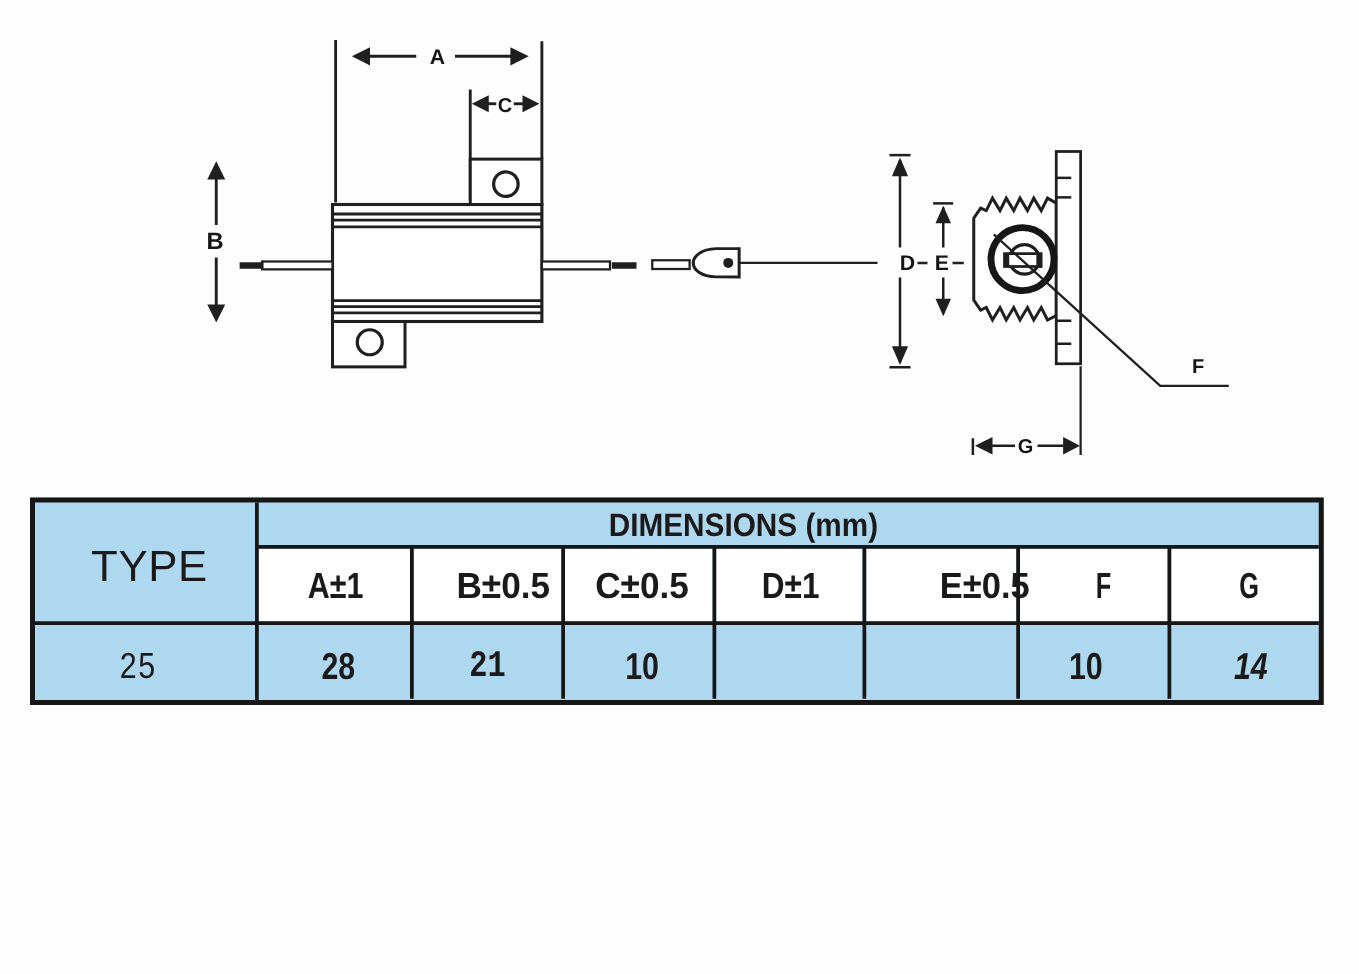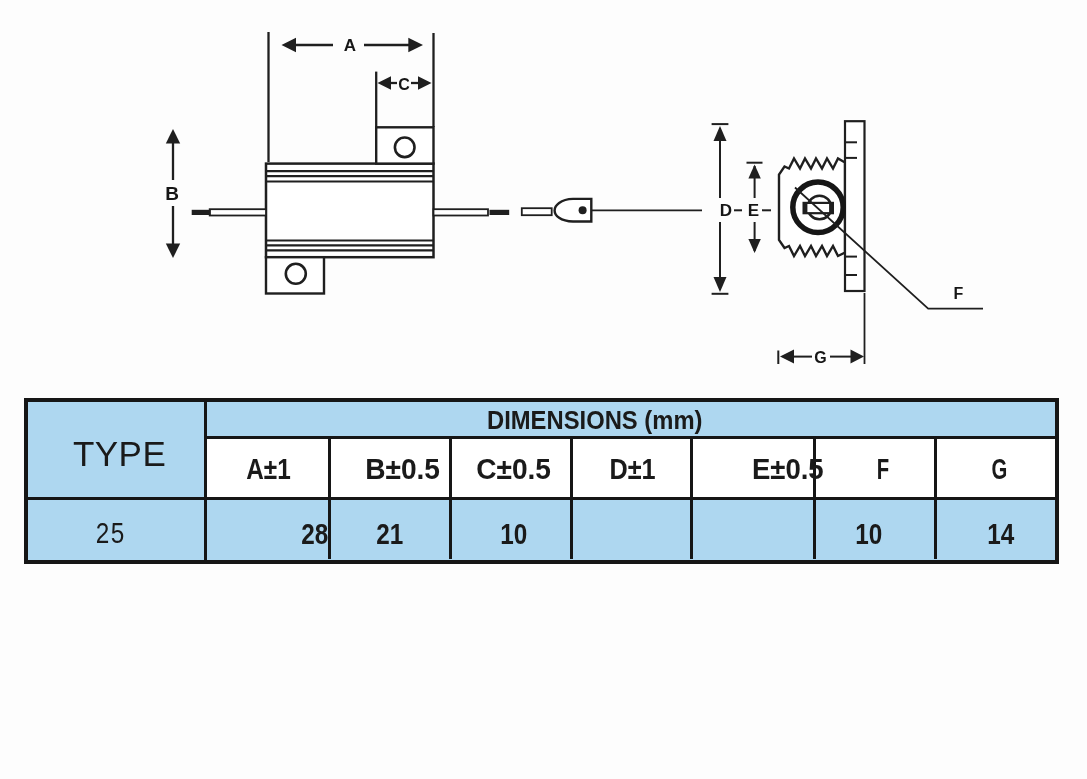--- a/index.html
+++ b/index.html
@@ -183,29 +183,29 @@
       </div>
   <div class="txt h2" style="left:794.5px;top:52px;">
         <span class="sx70">F</span>
       </div>
   <div class="txt h2" style="left:911px;top:52px;">
         <span class="sx70">G</span>
       </div>
   <div class="txt" style="left:23px;top:116px;font-size:29px;letter-spacing:1.5px;">
         <span class="sx84">25</span>
       </div>
-  <div class="txt d3" style="left:183px;top:116.5px;justify-content:flex-end;">
+  <div class="txt d3" style="left:183px;top:116.5px;">
         <span class="sx81">28</span>
       </div>
-  <div class="txt d3" style="left:302px;top:116.5px;">
+  <div class="txt d3" style="left:302px;top:116.5px;font-family:Liberation Mono, monospace;">
         <span class="sx81">21</span>
       </div>
   <div class="txt d3" style="left:426px;top:116.5px;">
         <span class="sx81">10</span>
       </div>
   <div class="txt d3" style="left:781px;top:116.5px;">
         <span class="sx81">10</span>
       </div>
-  <div class="txt d3" style="left:913px;top:116.5px;">
+  <div class="txt d3" style="left:913px;top:116.5px;font-style:italic;">
         <span class="sx81">14</span>
       </div>
 </div>
 </div>
 
 </body></html>

